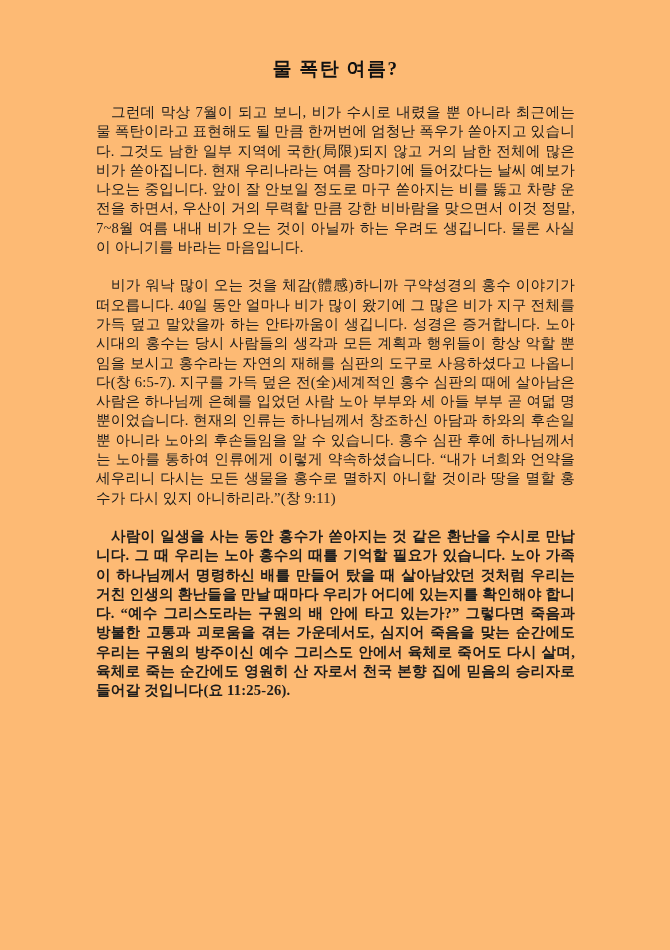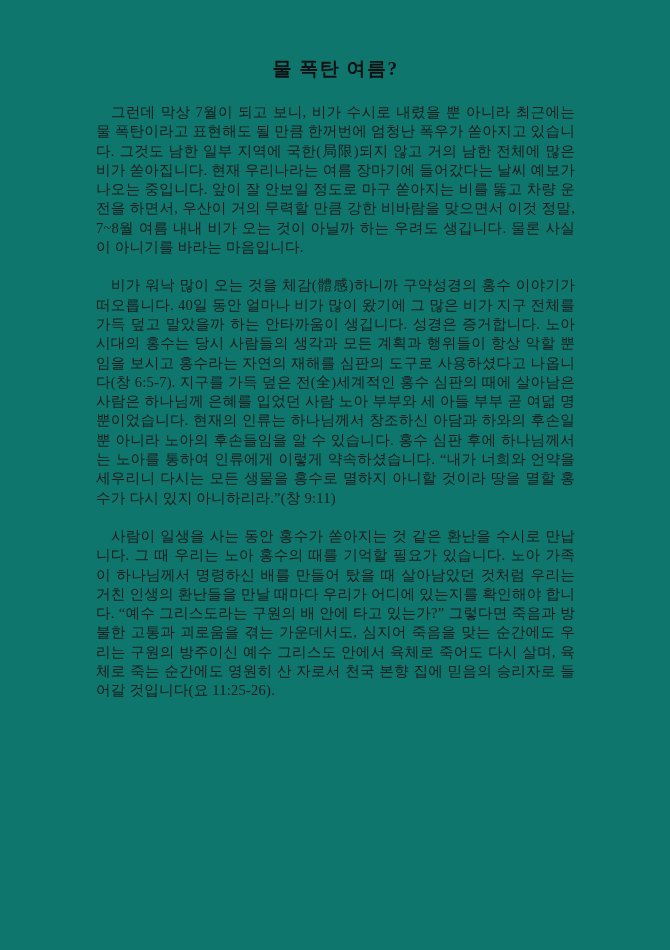--- a/index.html
+++ b/index.html
@@ -4,21 +4,21 @@
 <style>
   html, body {
     margin: 0;
     padding: 0;
     background: #ffffff;
   }
   .page {
     position: relative;
     width: 670px;
     height: 950px;
-    background: #0f766e;
+    background: #fdba74;
     box-sizing: border-box;
     padding: 56px 95px 40px 96px;
     color: #1c1c1c;
     font-family: "Liberation Serif", "DejaVu Serif", serif;
     overflow: hidden;
   }
   .doc-title {
     margin: 0 0 21px 0;
     text-align: center;
     font-size: 19px;
@@ -36,20 +36,21 @@
     line-height: 19.3px;
     text-align: justify;
     text-justify: inter-character;
     word-break: break-all;
     text-indent: 15px;
     letter-spacing: 0.2px;
     color: #1c1c1c;
   }
   .para:last-child {
     margin-bottom: 1px;
+    font-weight: bold;
   }
 </style>
 </head>
 <body>
 
 <div class="page">
   <h1 class="doc-title">물 폭탄 여름?</h1>
   <div class="doc-body">
     <p class="para">그런데 막상 7월이 되고 보니, 비가 수시로 내렸을 뿐 아니라 최근에는 물 폭탄이라고 표현해도 될 만큼 한꺼번에 엄청난 폭우가 쏟아지고 있습니다. 그것도 남한 일부 지역에 국한(局限)되지 않고 거의 남한 전체에 많은 비가 쏟아집니다. 현재 우리나라는 여름 장마기에 들어갔다는 날씨 예보가 나오는 중입니다. 앞이 잘 안보일 정도로 마구 쏟아지는 비를 뚫고 차량 운전을 하면서, 우산이 거의 무력할 만큼 강한 비바람을 맞으면서 이것 정말, 7~8월 여름 내내 비가 오는 것이 아닐까 하는 우려도 생깁니다. 물론 사실이 아니기를 바라는 마음입니다.</p>
     <p class="para">비가 워낙 많이 오는 것을 체감(體感)하니까 구약성경의 홍수 이야기가 떠오릅니다. 40일 동안 얼마나 비가 많이 왔기에 그 많은 비가 지구 전체를 가득 덮고 말았을까 하는 안타까움이 생깁니다. 성경은 증거합니다. 노아 시대의 홍수는 당시 사람들의 생각과 모든 계획과 행위들이 항상 악할 뿐임을 보시고 홍수라는 자연의 재해를 심판의 도구로 사용하셨다고 나옵니다(창 6:5-7). 지구를 가득 덮은 전(全)세계적인 홍수 심판의 때에 살아남은 사람은 하나님께 은혜를 입었던 사람 노아 부부와 세 아들 부부 곧 여덟 명뿐이었습니다. 현재의 인류는 하나님께서 창조하신 아담과 하와의 후손일 뿐 아니라 노아의 후손들임을 알 수 있습니다. 홍수 심판 후에 하나님께서는 노아를 통하여 인류에게 이렇게 약속하셨습니다. “내가 너희와 언약을 세우리니 다시는 모든 생물을 홍수로 멸하지 아니할 것이라 땅을 멸할 홍수가 다시 있지 아니하리라.”(창 9:11)</p>

